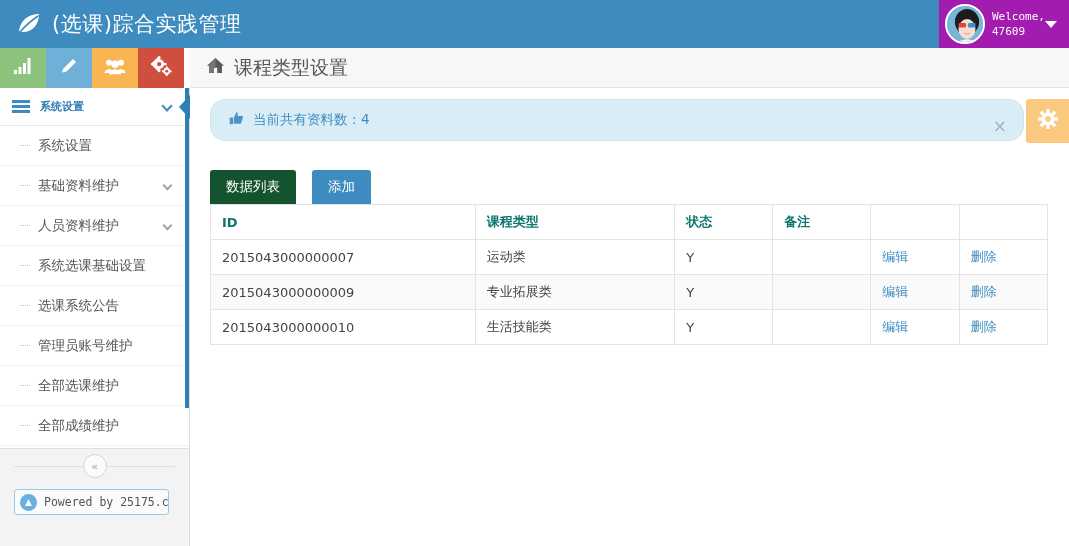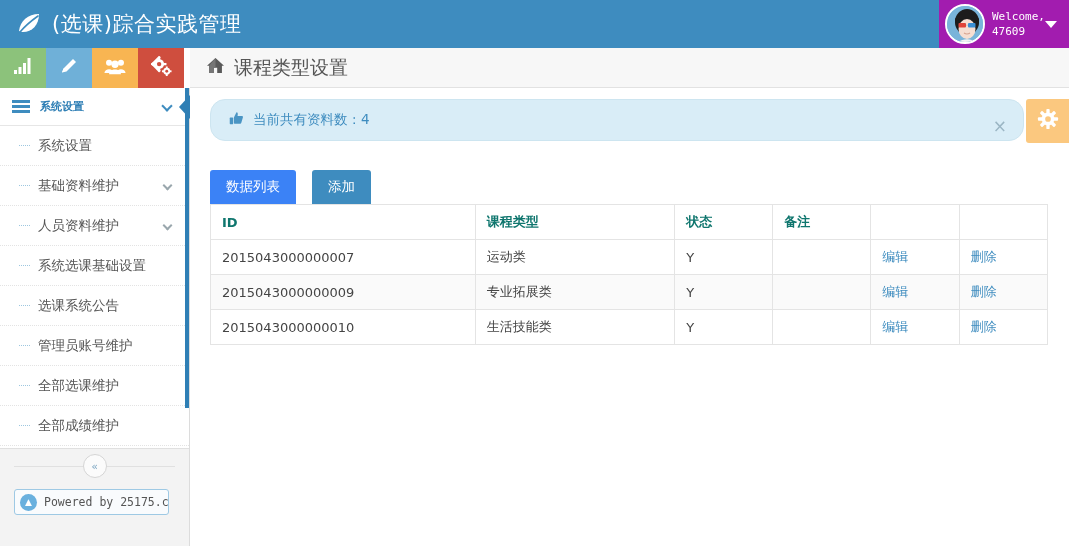--- a/index.html
+++ b/index.html
@@ -179,21 +179,21 @@
     cursor: pointer;
   }
   .tabs {
     position: absolute; left: 20px; top: 82px; display: flex;
   }
   .tab {
     height: 34px; padding: 0 16px; display: flex; align-items: center;
     color: #ffffff; font-size: 13.5px; border-radius: 3px 3px 0 0;
     cursor: pointer;
   }
-  .tab-active { background: #3b82f6; }
+  .tab-active { background: #14532d; }
   .tab-add    { background: #3e8cbf; margin-left: 16px; }
 
   table.grid {
     position: absolute; left: 20px; top: 116px; width: 838px;
     border-collapse: collapse; background: #fff;
   }
   table.grid th, table.grid td {
     border: 1px solid #e4e4e4; height: 35px; font-size: 13px;
     text-align: left; padding-left: 11px; color: #444; font-weight: normal;
   }

